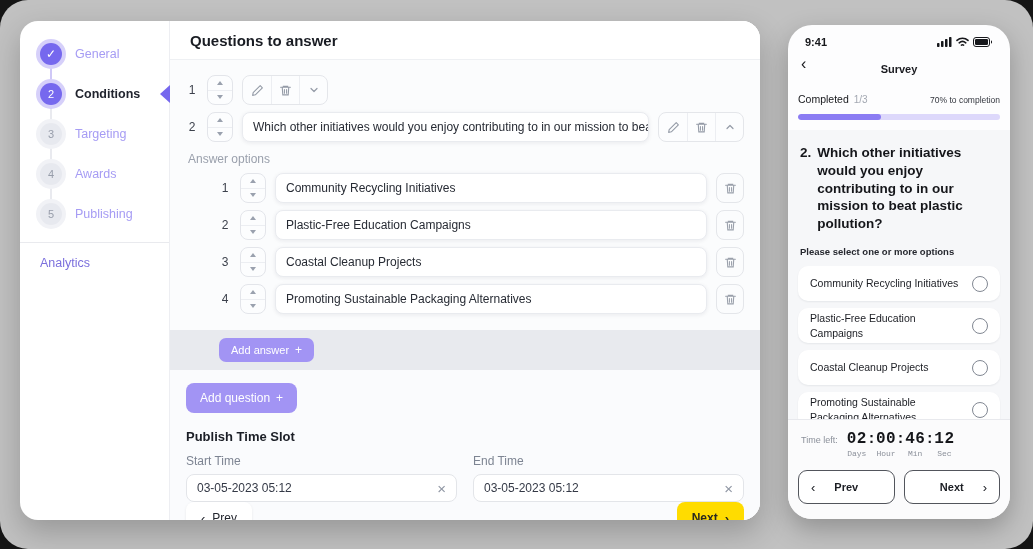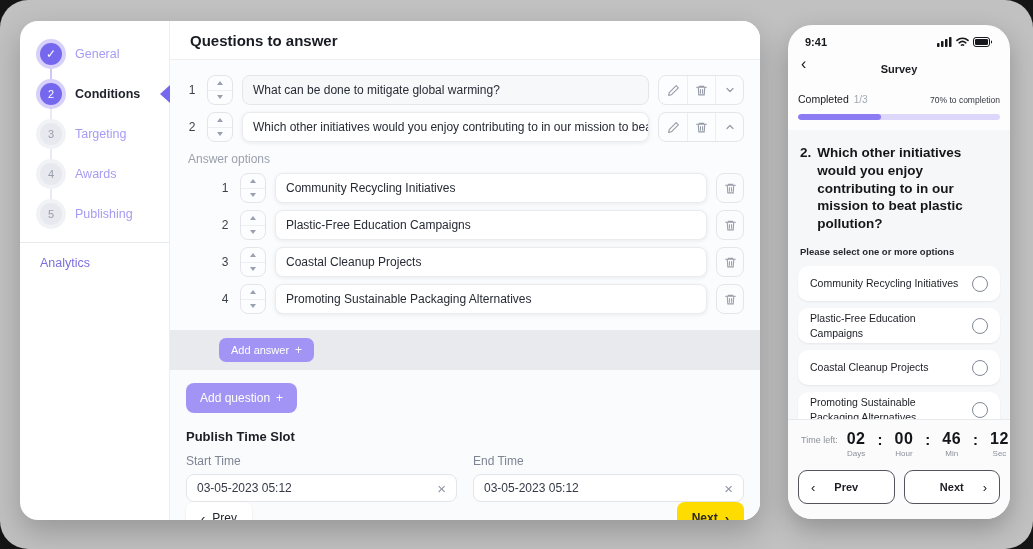--- a/index.html
+++ b/index.html
@@ -99,21 +99,21 @@
   .phone-body { flex:1; background:#f6f7f9; padding:10px 10px 0; display:flex; flex-direction:column; overflow:hidden; }
   .p-question { display:flex; gap:6px; padding:4px 2px 2px; font-size:13.5px; font-weight:bold; color:#15161a; line-height:1.32; }
   .p-qnum { flex:0 0 auto; }
   .p-helper { font-size:9.5px; font-weight:bold; color:#26282f; margin:11px 2px 9px; }
   .p-option { background:#fff; border-radius:10px; box-shadow:0 1px 2px rgba(16,24,40,.07); padding:9px 12px;
     display:flex; align-items:center; justify-content:space-between; gap:10px; margin-bottom:7px; min-height:35px; cursor:pointer; }
   .p-option-text { font-size:10.5px; color:#1b1d23; line-height:1.35; }
   .radio-circle { width:16px; height:16px; flex:0 0 16px; border:1.3px solid #82889392; border:1.3px solid #828893; border-radius:50%; background:#fff; }
   .p-timer-sec { background:#fbfbfc; border-top:1px solid #e8e9ed; padding:10px 13px 6px; display:flex; gap:9px; }
   .timer-label { font-size:9px; color:#8b909a; padding-top:5px; flex:0 0 auto; }
-  .timer-digits { display:flex; align-items:flex-start; gap:12px; }
+  .timer-digits { display:flex; align-items:flex-start; gap:0;font-family:Liberation Mono, monospace; }
   .t-seg { text-align:center; }
   .t-big { font-size:16px; font-weight:bold; color:#15161a; letter-spacing:.5px; }
   .t-unit { font-size:8px; color:#8b909a; margin-top:1px; }
   .t-colon { font-size:15px; font-weight:bold; color:#15161a; padding-top:1px; }
   .p-buttons { background:#fbfbfc; display:flex; gap:9px; padding:6px 10px 15px; }
   .p-btn { flex:1; height:34px; background:#fff; border:1px solid #52555c; border-radius:9px; position:relative;
     display:flex; align-items:center; justify-content:center; font-size:11px; font-weight:bold; color:#1b1d23; cursor:pointer; font-family:inherit; }
   .p-btn .chev-l { position:absolute; left:12px; font-size:13px; font-weight:normal; }
   .p-btn .chev-r { position:absolute; right:12px; font-size:13px; font-weight:normal; }
 </style>
@@ -172,21 +172,20 @@
         <div class="row">
           <span class="row-num">1</span>
           <span class="spin">
             <span class="spin-half">
                 <i class="tri-up"></i>
               </span>
             <span class="spin-half">
                 <i class="tri-down"></i>
               </span>
           </span>
-          <div class="text-field">What can be done to mitigate global warming?</div>
           <div class="action-group">
             <button class="action-btn">
               <svg class="icon-svg" width="13" height="13" viewBox="0 0 24 24" fill="none" stroke="currentColor" stroke-width="2" stroke-linejoin="round">
                   <path d="M17 3l4 4L8 20l-5 1 1-5L17 3z"></path>
                 </svg>
             </button>
             <button class="action-btn">
               <svg class="icon-svg" width="13" height="13" viewBox="0 0 24 24" fill="none" stroke="currentColor" stroke-width="2" stroke-linecap="round">
                   <path d="M3 6h18M8 6V4h8v2M6 6l1 14h10l1-14M10 10v7M14 10v7"></path>
                 </svg>

